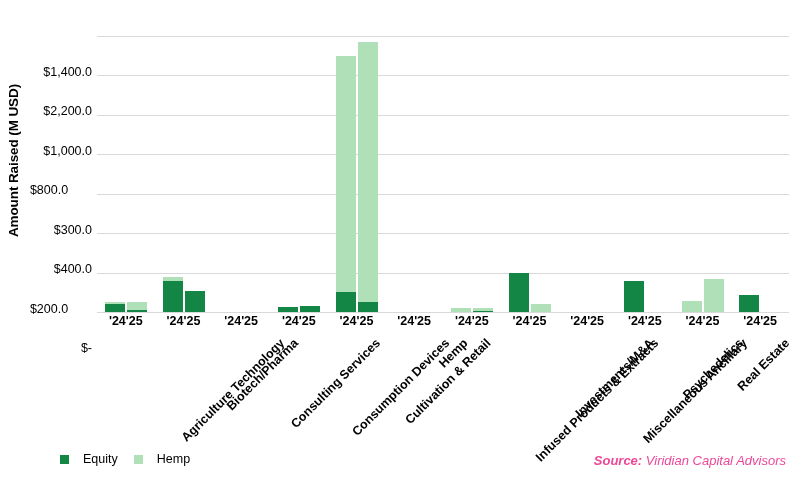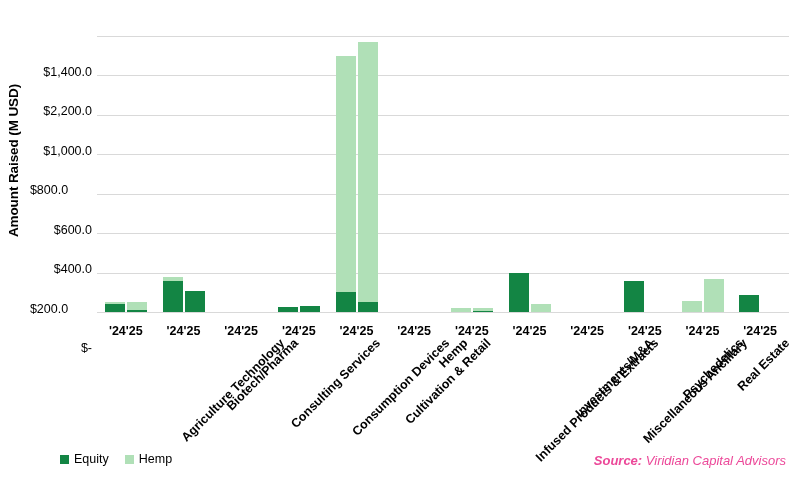--- a/index.html
+++ b/index.html
@@ -86,21 +86,21 @@
     left: 0;
     width: 100%;
   }
   .seg.equity { background: #138544; }
   .seg.debt   { background: #b0e0b7; }
 
   
   #x-ticks {
     position: absolute;
     left: 97px;
-    top: 324px;
+    top: 314px;
     width: 692px;
     height: 20px;
   }
   .xtick {
     position: absolute;
     top: 0;
     font-size: 12.5px;
     font-weight: bold;
     color: #000000;
     text-align: center;
@@ -132,21 +132,21 @@
     position: absolute;
     left: 60px;
     top: 452px;
     display: flex;
     align-items: center;
     gap: 16px;
   }
   .legend-item {
     display: flex;
     align-items: center;
-    gap: 5px;
+    gap: 14px;
     text-align: center;
   }
   .legend-swatch {
     width: 9px;
     height: 9px;
     display: inline-block;
   }
   .legend-label {
     font-size: 12.5px;
     color: #000000;
@@ -175,21 +175,21 @@
 <div id="chart-root">
 
   <div id="y-axis-title">
     <span>Amount Raised (M USD)</span>
   </div>
 
   <div id="y-ticks">
       <div class="ytick" style="top: 276px;">$-</div>
       <div class="ytick" style="top: 236.571px; text-align: center;">$200.0</div>
       <div class="ytick" style="top: 197.143px;">$400.0</div>
-      <div class="ytick" style="top: 157.714px;">$600.0</div>
+      <div class="ytick" style="top: 157.714px;">$300.0</div>
       <div class="ytick" style="top: 118.286px; text-align: center;">$800.0</div>
       <div class="ytick" style="top: 78.8571px;">$1,000.0</div>
       <div class="ytick" style="top: 39.4286px;">$2,200.0</div>
       <div class="ytick" style="top: 0px;">$1,400.0</div>
     </div>
 
   <div id="plot-area">
     <div id="gridlines">
         <div class="gridline baseline" style="top: 276px;"></div>
         <div class="gridline" style="top: 236.571px;"></div>

